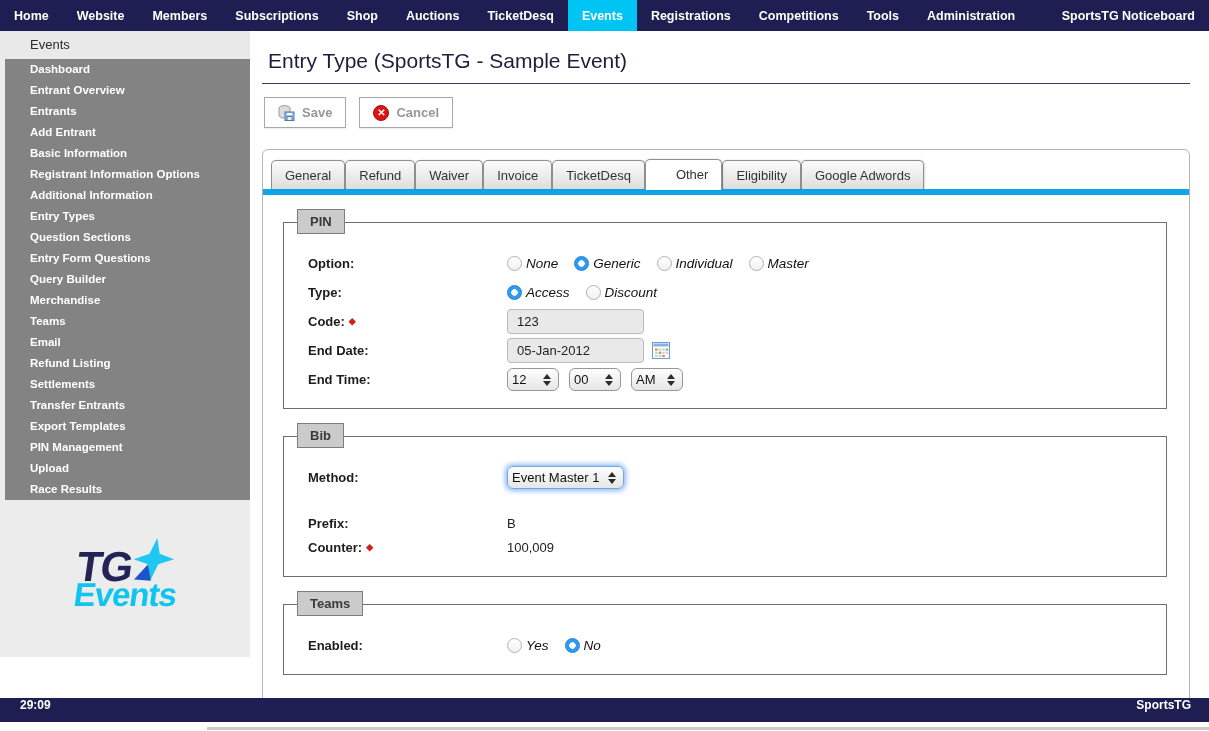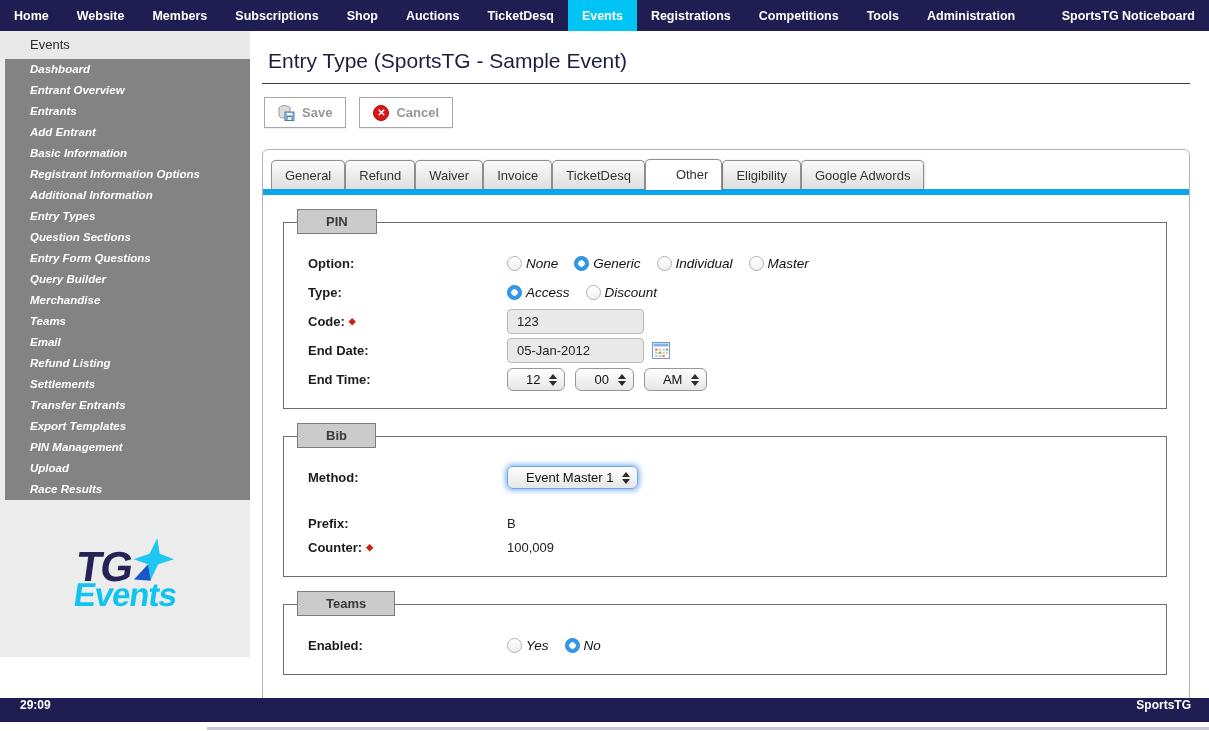--- a/index.html
+++ b/index.html
@@ -13,21 +13,21 @@
   .nav-item.active { background:#00c4f4; }
   .nav-right { margin-left:auto; display:flex; align-items:center; padding:0 14px; font-size:12.5px; font-weight:bold; white-space:nowrap; }
 
   
   .body-row { flex:1; display:flex; min-height:0; background:#fff; }
 
   
   .sidebar { width:250px; flex-shrink:0; background:#fff; }
   .sidebar-shade { background:#ececec; height:626px; }
   .sidebar-header { height:28px; line-height:28px; padding-left:30px; font-size:13px; color:#2b2b2b; background:#e9e9e9; }
-  .side-menu { margin-left:5px; background:#838383; padding:0;font-style:italic; }
+  .side-menu { margin-left:5px; background:#838383; padding:0; }
   .side-item { height:21px; line-height:21px; padding-left:25px; color:#fff; font-size:11.5px; font-weight:bold; cursor:pointer; white-space:nowrap; }
   .logo-area { height:157px; display:flex; flex-direction:column; align-items:center; justify-content:center; }
   .logo-row { display:flex; align-items:flex-start; transform:skewX(-8deg); }
   .logo-tg { font-size:42px; font-weight:bold; color:#232355; letter-spacing:-2px; line-height:1; }
   .logo-star { margin:-8px 0 0 -4px; }
   .logo-events { font-size:33px; font-weight:bold; color:#0fc4ee; letter-spacing:-1px; transform:skewX(-8deg); margin-top:-10px; line-height:1; }
 
   
   .main { flex:1; padding:16px 19px 0 12px; min-width:0; }
   .page-title { font-size:21px; font-weight:400; color:#1d1d3d; padding:2px 0 10px 6px; border-bottom:1px solid #3a3a5a; }
@@ -36,40 +36,40 @@
   .cancel-ico { width:16px; height:16px; border-radius:50%; background:#dd1414; border:1px solid #a80d0d; color:#fff; font-size:10px; font-weight:bold; display:flex; align-items:center; justify-content:center; line-height:1; }
 
   
   .panel { margin-top:21px; border:1px solid #b5b5b5; border-radius:6px; background:#fff; padding-bottom:30px; }
   .tabs { display:flex; align-items:flex-end; gap:0; padding:9px 8px 0 8px; border-bottom:6px solid #0ea5e9; }
   .tab { padding:7px 13px 6px; font-size:13px; color:#333; background:linear-gradient(#fbfbfb,#dedede); border:1px solid #8f8f8f; border-bottom:none; border-radius:5px 5px 0 0; cursor:pointer; position:relative; box-shadow:1px 0 2px rgba(0,0,0,.15); }
   .tab.active { background:#fff; margin-bottom:-1px; padding-bottom:8px; z-index:2;padding-left:30px; }
 
   
   .fset { margin:27px 22px 0 20px; border:1px solid #6e6e6e; position:relative; padding:24px 0 16px 24px; }
-  .legend { position:absolute; top:-14px; left:13px; background:#cbcbcb; border:1px solid #7d7d7d; padding:4px 28px; font-size:13px; font-weight:bold; color:#3a3a3a; }
+  .legend { position:absolute; top:-14px; left:13px; background:#cbcbcb; border:1px solid #7d7d7d; padding:4px 12px; font-size:13px; font-weight:bold; color:#3a3a3a; }
   .row { display:flex; align-items:center; min-height:25px; margin-top:4px; }
   .row.gap-above { margin-top:16px;align-items:flex-end; }
   .flabel { width:199px; flex-shrink:0; font-size:13px; font-weight:bold; color:#1c1c1c; }
   .req { color:#cc2211; font-size:9px; margin-left:4px; vertical-align:2px; }
   .fvalue { display:flex; align-items:center; font-size:13px; color:#222; }
 
   
   .radio-group { display:flex; align-items:center; }
   .radio-opt { display:inline-flex; align-items:center; margin-right:16px; cursor:pointer;font-style:italic; }
   .radio { width:15px; height:15px; border-radius:50%; border:1px solid #b2b2b2; background:linear-gradient(#fff,#f0f0f0); margin-right:4px; flex-shrink:0; }
   .radio.sel { border-color:#1f7fd4; background:radial-gradient(circle, #fff 0 3px, #2e9af0 3.5px); }
   .radio-lab { font-size:13.5px; color:#111; }
 
   
   .text-input { width:137px; height:25px; background:#e9e9e9; border:1px solid #b9b9b9; border-radius:4px; padding:0 9px; font-size:13px; color:#222; font-family:"Liberation Sans", sans-serif; }
   .cal-btn { margin-left:8px; background:none; border:none; cursor:pointer; display:flex; padding:0; }
 
   
-  .select { display:inline-flex; align-items:center; justify-content:space-between; border:1px solid #979797; border-radius:6px; background:linear-gradient(#fefefe,#e6e6e6); padding:3px 7px 3px 18px; font-size:13px; color:#111; margin-right:10px; min-width:52px; cursor:pointer; }
+  .select { display:inline-flex; align-items:center; justify-content:space-between; border:1px solid #979797; border-radius:6px; background:linear-gradient(#fefefe,#e6e6e6); padding:3px 7px 3px 4px; font-size:13px; color:#111; margin-right:10px; min-width:52px; cursor:pointer; }
   .select .spin { display:inline-flex; flex-direction:column; gap:2px; margin-left:9px; }
   .select .spin::before { content:""; border-left:4px solid transparent; border-right:4px solid transparent; border-bottom:5px solid #2b2b2b; }
   .select .spin::after  { content:""; border-left:4px solid transparent; border-right:4px solid transparent; border-top:5px solid #2b2b2b; }
   .select.focused { border-color:#74a7e0; box-shadow:0 0 5px 2px rgba(82,150,240,.65); min-width:115px; }
 
   
   .footer { height:24px; background:#1e1e52; color:#fff; display:flex; align-items:flex-start; justify-content:space-between; padding:0 18px 0 20px; font-size:12px; font-weight:bold; flex-shrink:0; }
   .bottom-strip { height:9px; background:#fff; position:relative; flex-shrink:0; }
   .bottom-line { position:absolute; left:207px; right:0; bottom:1px; height:3px; background:#c9c9c9; }
 </style>

